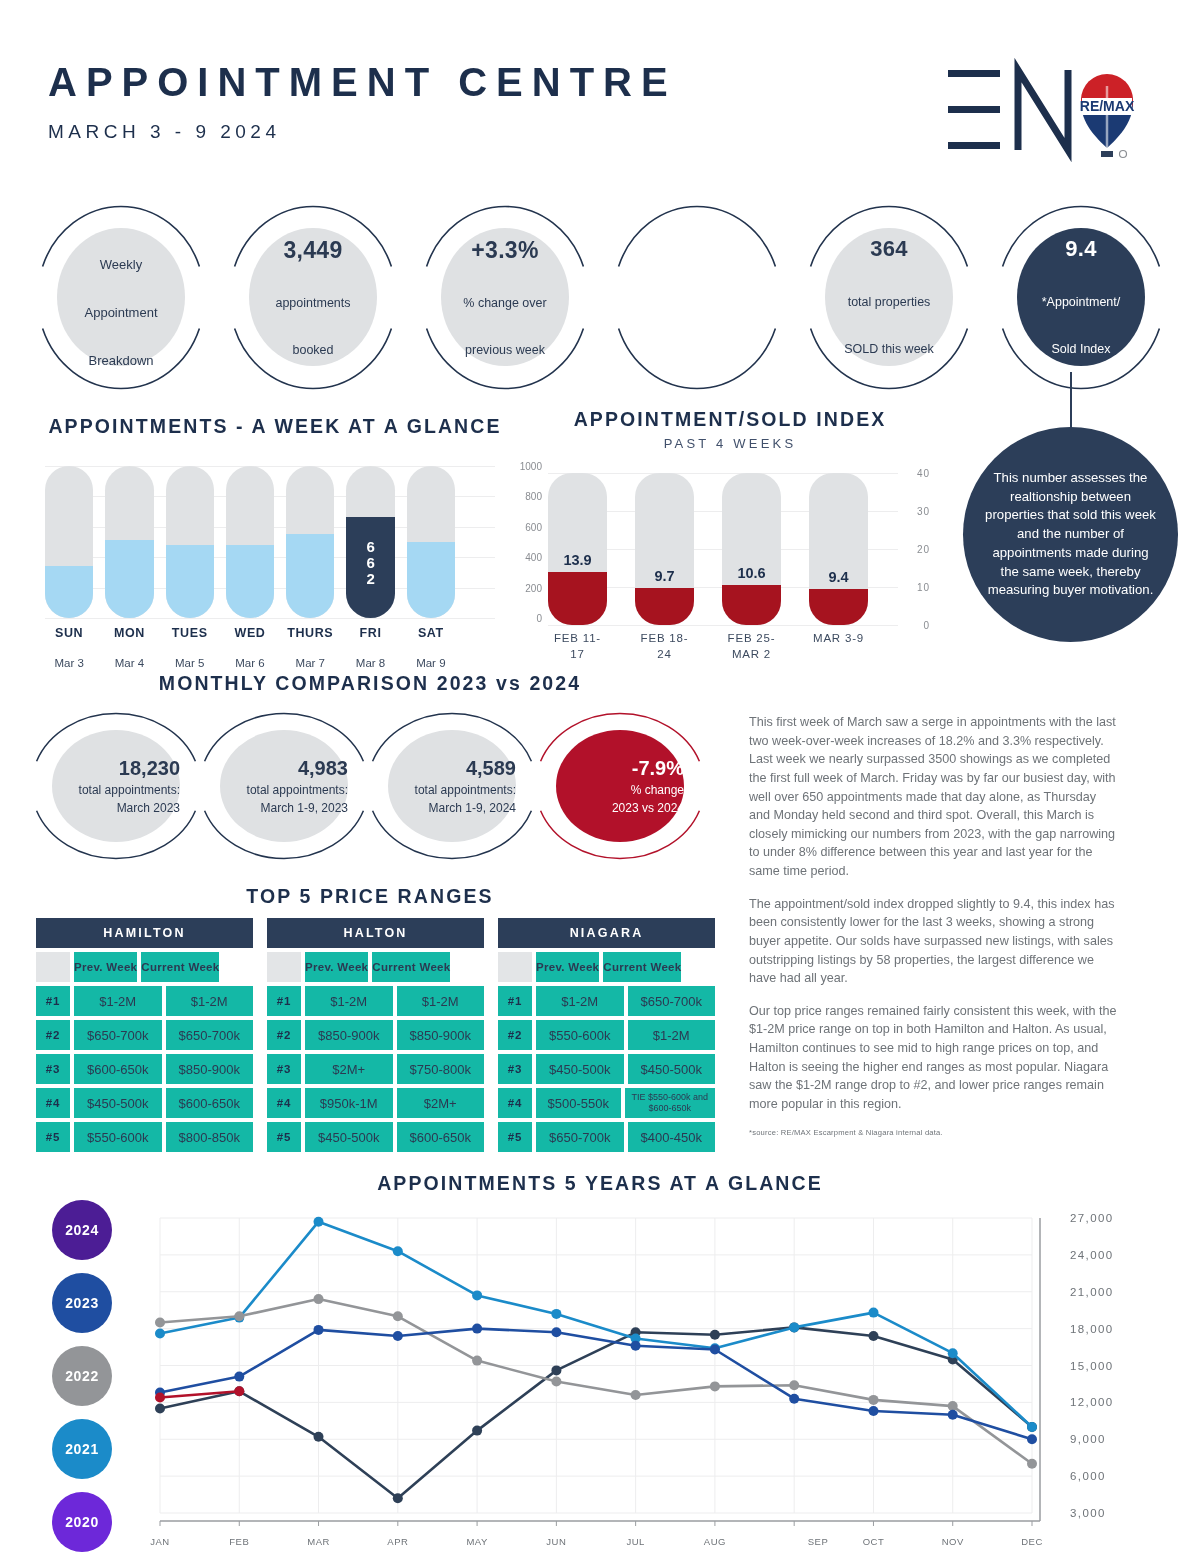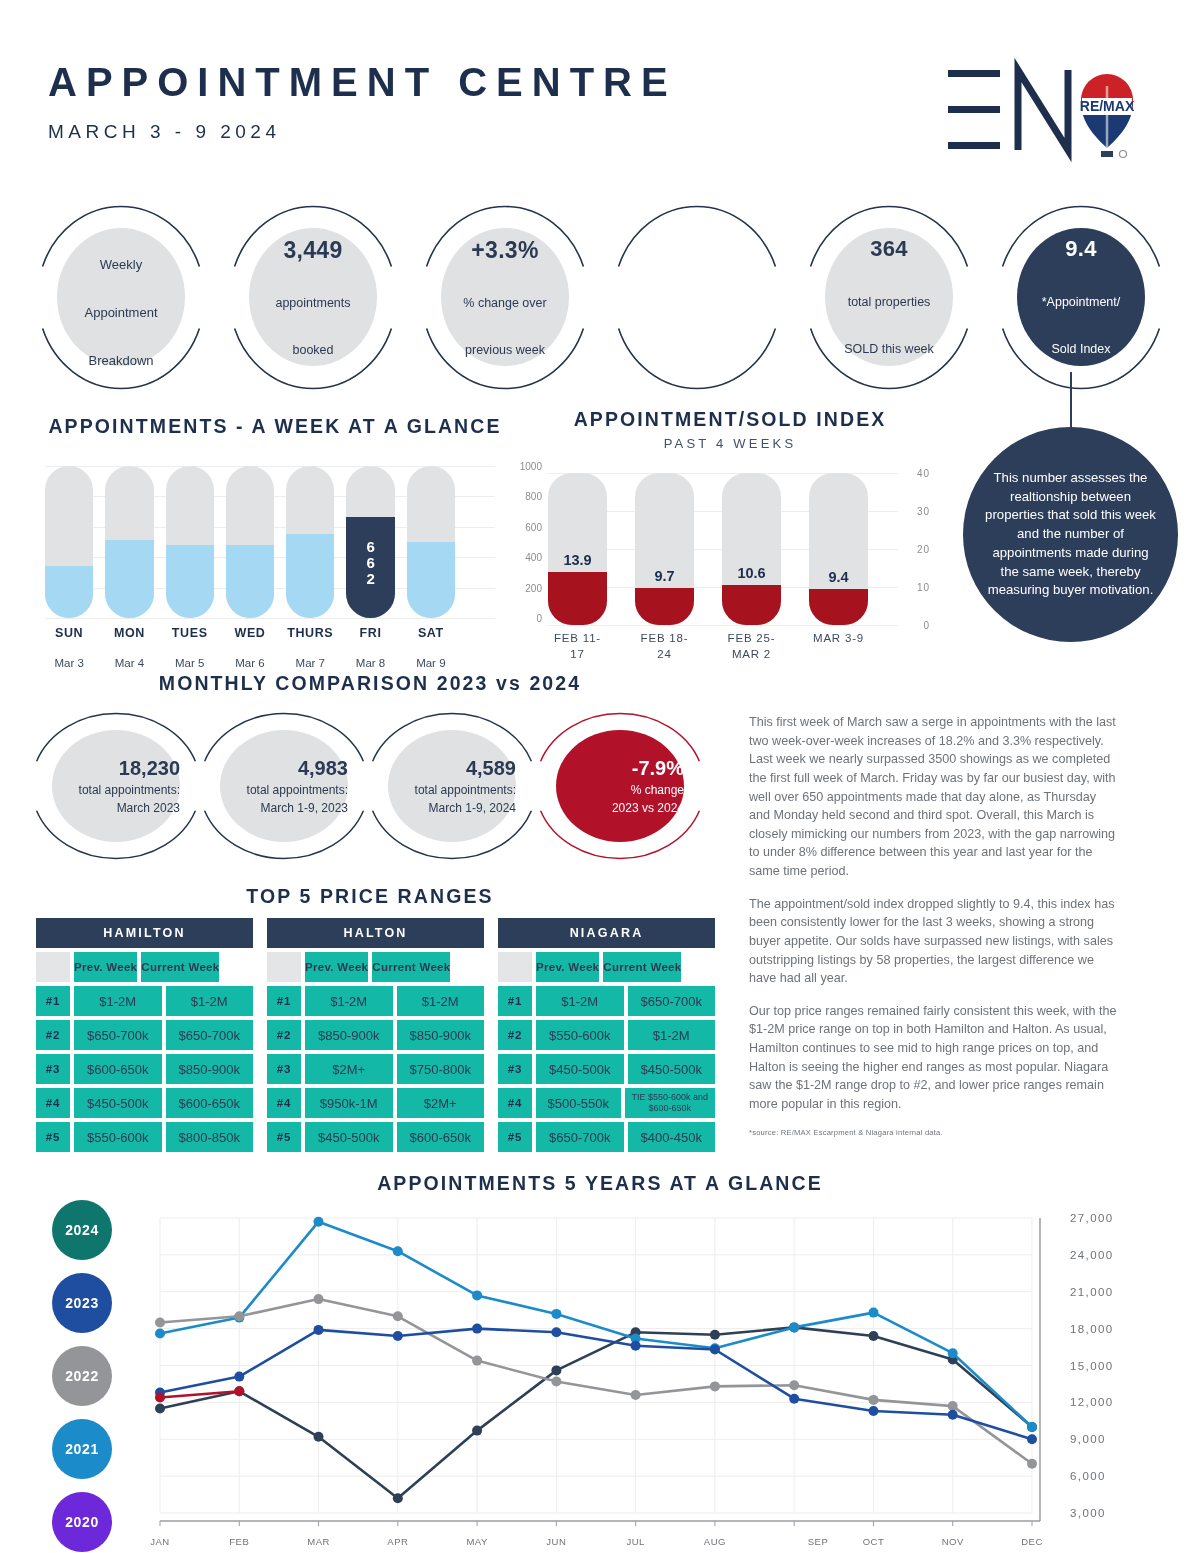--- a/index.html
+++ b/index.html
@@ -498,21 +498,21 @@
       <div class="prow">
         <div class="pc rank">#5</div>
         <div class="pc val">$650-700k</div>
         <div class="pc val">$400-450k</div>
       </div>
     </div>
   </div>
 
 <div id="fy-title" class="sec-title">APPOINTMENTS 5 YEARS AT A GLANCE</div>
 <div id="fy-legend">
-    <div class="leg" style="background: #0f766e;">2024</div>
+    <div class="leg" style="background: #4c1d95;">2024</div>
     <div class="leg" style="background: rgb(31, 78, 161);">2023</div>
     <div class="leg" style="background: rgb(147, 149, 152);">2022</div>
     <div class="leg" style="background: rgb(27, 139, 201);">2021</div>
     <div class="leg" style="background: #6d28d9;">2020</div>
   </div>
 <div id="fy-plot">
   <svg id="fy-svg" width="928" height="318">
       <line x1="28" y1="5" x2="900" y2="5" stroke="#ededee" stroke-width="1"></line>
       <line x1="28" y1="41.875" x2="900" y2="41.875" stroke="#ededee" stroke-width="1"></line>
       <line x1="28" y1="78.75" x2="900" y2="78.75" stroke="#ededee" stroke-width="1"></line>

